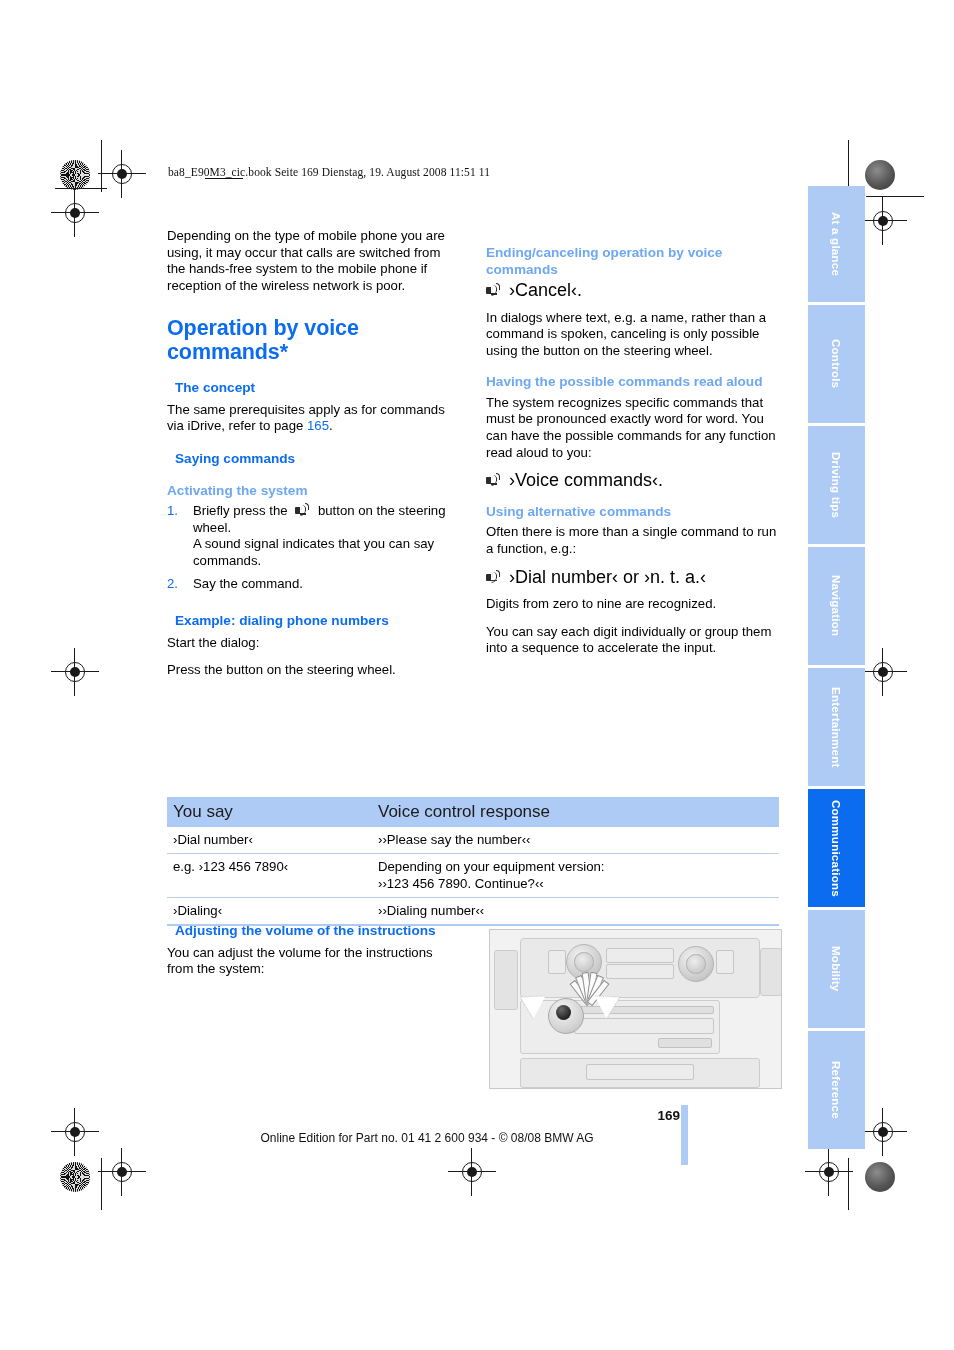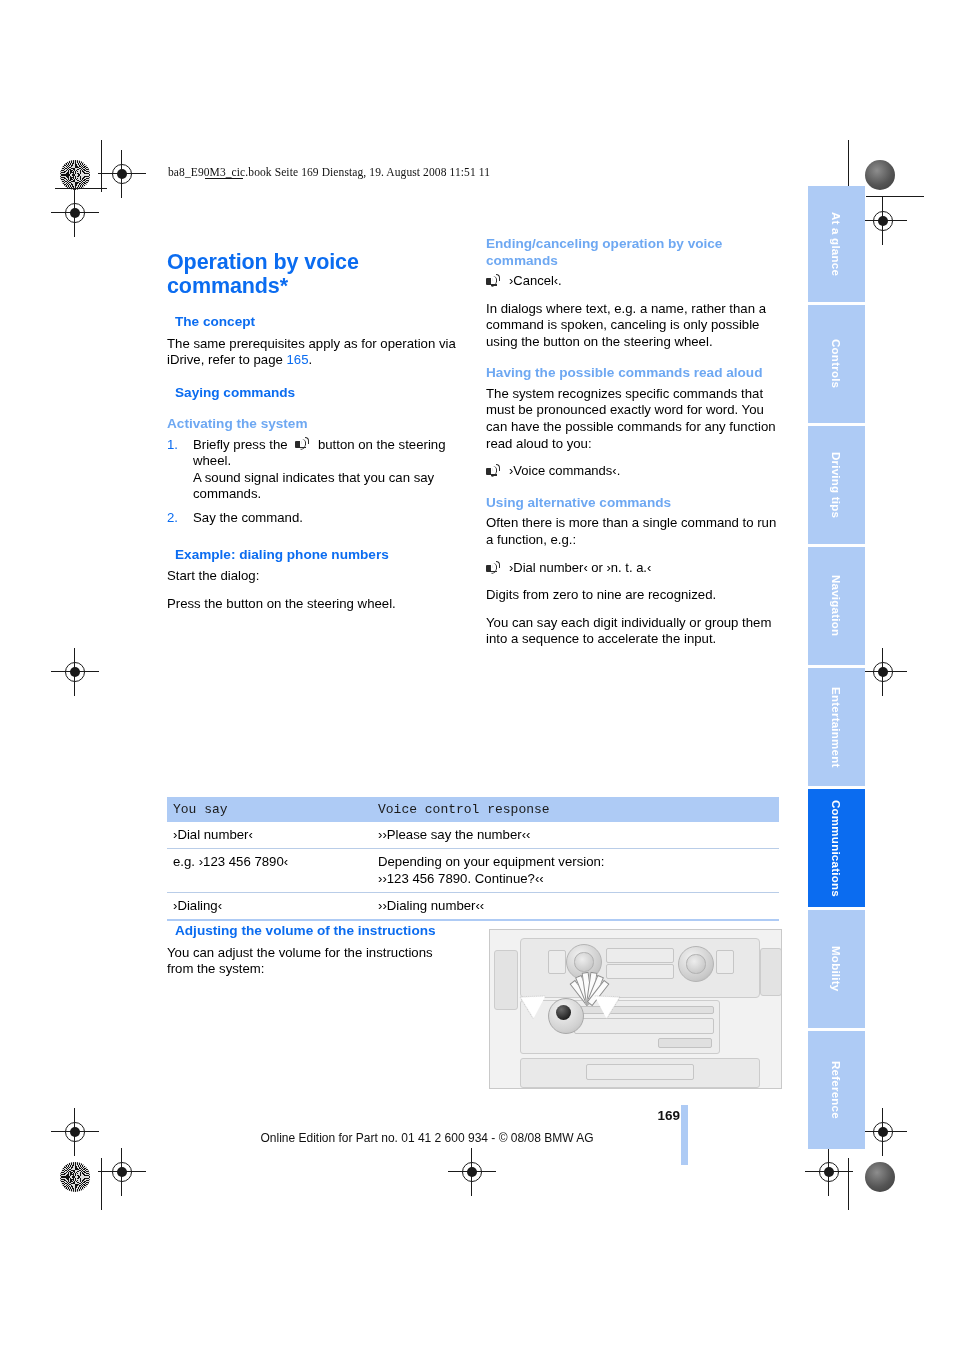--- a/index.html
+++ b/index.html
@@ -55,35 +55,35 @@
     margin:22px 0 16px 0;letter-spacing:-.1px;
   }
   h2.sec{
     font-size:13.6px;line-height:16.5px;font-weight:bold;color:#0b6cf0;
     margin:16px 0 5px 8px;
   }
   h3.sub{
     font-size:13.6px;line-height:16.5px;font-weight:bold;color:#6ea8f2;
     margin:15px 0 4px 0;
   }
-  .col-right h3.sub:first-child{margin-top:8px;}
+  .col-right h3.sub:first-child{margin-top:17px;}
 
   
   ol.steps{margin:0;padding:0;list-style:none;}
   ol.steps li{
     position:relative;padding-left:26px;
     font-size:13.2px;line-height:16.6px;color:#000;margin-bottom:7px;
   }
   ol.steps li .num{
     position:absolute;left:0;top:0;color:#0b6cf0;font-size:13.2px;
   }
 
   
   .cmdrow{display:flex;align-items:flex-start;gap:8px;margin:0 0 11px 0;}
-  .cmdrow .vtxt{font-size:13px;line-height:16.6px;color:#000;}
+  .cmdrow .vtxt{font-size:18px;line-height:16.6px;color:#000;}
 
   
   .vicon{
     display:inline-block;position:relative;
     width:15px;height:13px;flex:0 0 15px;vertical-align:-2px;
     margin-top:2px;
   }
   .vicon .v-mouth{
     position:absolute;left:0;top:3px;width:5px;height:7px;
     background:#2b2b2b;border-radius:1px 0 0 1px;
@@ -104,22 +104,22 @@
   }
   .pageref{color:#0b6cf0;}
   .inline-ic{margin:0 4px;}
 
   
   .vtable{
     position:absolute;left:167px;top:797px;width:612px;
     border-collapse:collapse;
   }
   .vtable th{
-    background:#aecbf5;color:#1a1a1a;font-size:13px;font-weight:normal;
-    text-align:left;padding:5px 6px 5px 6px;font-family:Liberation Mono, monospace;
+    background:#aecbf5;color:#1a1a1a;font-size:17px;font-weight:normal;
+    text-align:left;padding:5px 6px 5px 6px;
   }
   .vtable td{
     font-size:13.2px;line-height:17px;color:#000;padding:4px 6px 5px 6px;
     border-bottom:1px solid #b9cde8;vertical-align:top;
   }
   .vtable tr.last td{border-bottom:2px solid #aecbf5;}
   .vtable col.c1{width:205px;}
 
   
   .photo{
@@ -260,26 +260,27 @@
 </div>
 <div class="cropline" style="left:101px;top:140px;width:1px;height:52px;"></div>
 <div class="cropline" style="left:101px;top:1158px;width:1px;height:52px;"></div>
 <div class="cropline" style="left:848px;top:1158px;width:1px;height:52px;"></div>
 
 <div class="head-rule" style="position:absolute;left:160px;top:178px;"></div>
 <div class="head-text">ba8_E90M3_cic.book  Seite 169  Dienstag, 19. August 2008  11:51 11</div>
 
 <div class="col col-left">
 
+  <p>Depending on the type of mobile phone you are using, it may occur that calls are switched from the hands-free system to the mobile phone if reception of the wireless network is poor.</p>
 
   <h1 class="title">Operation by voice commands*</h1>
 
   <h2 class="sec">The concept</h2>
   <p>
-    <span>The same prerequisites apply as for operation via iDrive, refer to page </span><a class="pageref" href="#" style="text-decoration:none;margin-top:28px;">165</a><span>.</span>
+    <span>The same prerequisites apply as for commands via iDrive, refer to page </span><a class="pageref" href="#" style="text-decoration:none;margin-top:28px;">165</a><span>.</span>
   </p>
 
   <h2 class="sec">Saying commands</h2>
 
   <h3 class="sub">Activating the system</h3>
   <ol class="steps">
     <li>
       <span class="num">1.</span>
       <span>Briefly press the</span>
       <span class="vicon inline-ic">

